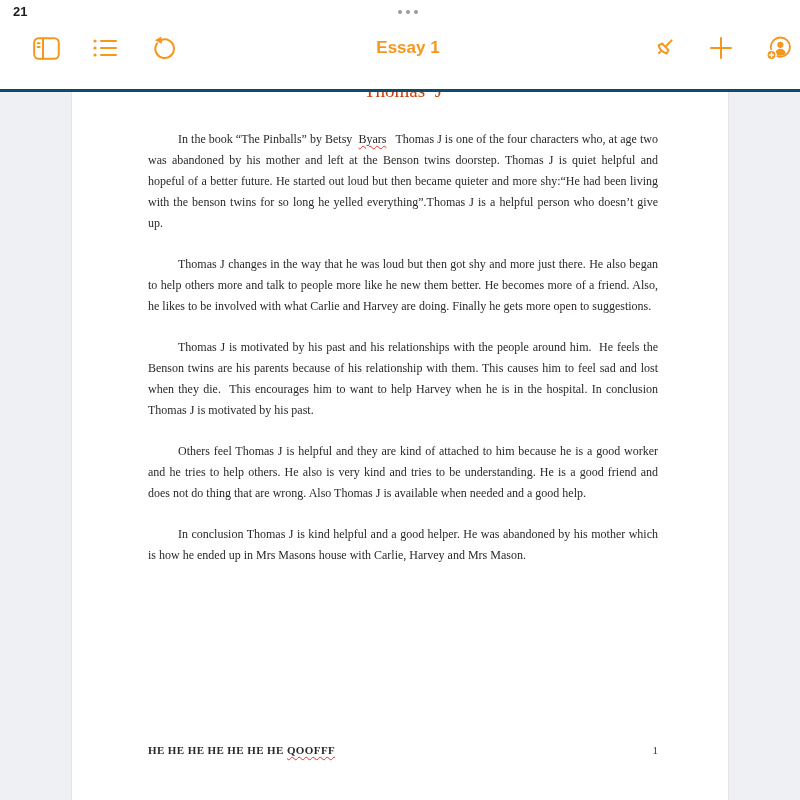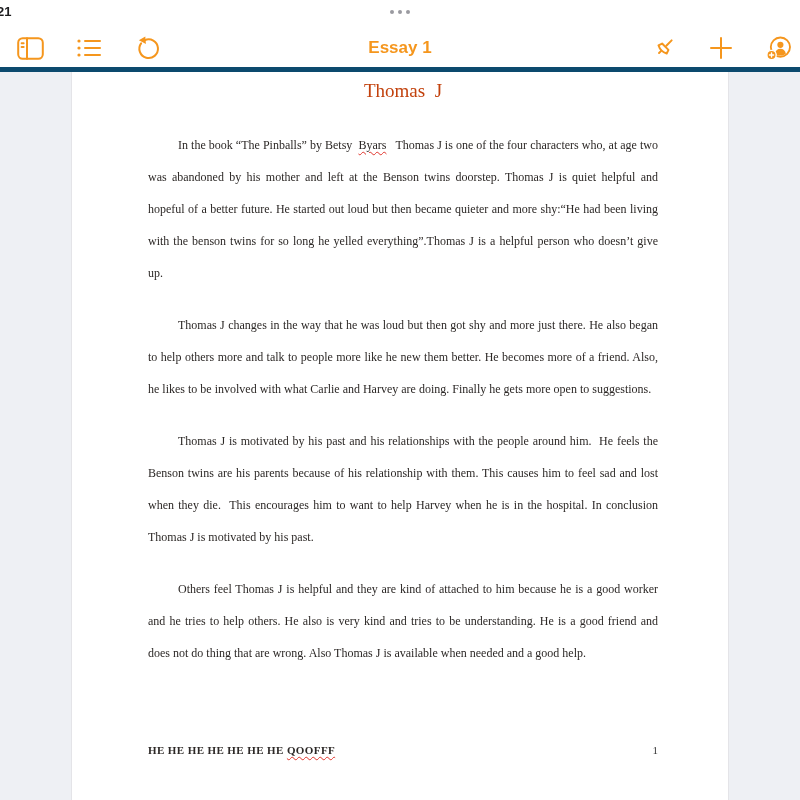--- a/index.html
+++ b/index.html
@@ -5,24 +5,25 @@
   * { margin: 0; padding: 0; box-sizing: border-box; }
   html, body { width: 800px; height: 800px; overflow: hidden; }
   body {
     font-family: "Liberation Sans", sans-serif;
     background: #eef0f4;
     position: relative;
   }
 
   
   .topbar {
-    position: absolute; top: 0; left: 0; right: 0; height: 72px;
+    position: absolute; top: 0; left: 0; right: 0; height: 92px;
     background: #ffffff;
-    border-bottom: 5px solid #0c4a6e;
+    border-bottom: 3px solid #0c4a6e;
     z-index: 5;
+    padding-left: 16px;
   }
   .statusbar {
     position: relative; height: 24px;
   }
   .status-time {
     position: absolute; left: -3px; top: 4px;
     font-size: 13px; font-weight: 700; color: #1c1c1e;
   }
   .handle {
     position: absolute; left: 50%; top: 10px; transform: translateX(-50%);
@@ -70,21 +71,21 @@
   .essay-title {
     text-align: center;
     font-size: 19px;
     font-weight: 400;
     color: #c2410c;
     white-space: pre;
     margin-bottom: 27px;
   }
   .para {
     font-size: 12px;
-    line-height: 32px;
+    line-height: 21px;
     text-align: justify;
     text-indent: 30px;
     white-space: pre-wrap;
     margin-bottom: 20px;
   }
   .squiggle {
     text-decoration: underline wavy #e0342b;
     text-decoration-thickness: 1px;
     text-underline-offset: 2px;
   }
@@ -175,20 +176,21 @@
 <div class="canvas">
   <div class="page">
     <div class="page-inner">
       <h1 class="essay-title">Thomas  J</h1>
 
       <p class="para"><span>In the book “The Pinballs” by Betsy  </span><span class="squiggle">Byars</span><span>   Thomas J is one of the four characters who, at age two was abandoned by his mother and left at the Benson twins doorstep. Thomas J is quiet helpful and hopeful of a better future. He started out loud but then became quieter and more shy:“He had been living with the benson twins for so long he yelled everything”.Thomas J is a helpful person who doesn’t give up.</span></p>
 
       <p class="para">Thomas J changes in the way that he was loud but then got shy and more just there. He also began to help others more and talk to people more like he new them better. He becomes more of a friend. Also, he likes to be involved with what Carlie and Harvey are doing. Finally he gets more open to suggestions.</p>
       <p class="para">Thomas J is motivated by his past and his relationships with the people around him.  He feels the Benson twins are his parents because of his relationship with them. This causes him to feel sad and lost when they die.  This encourages him to want to help Harvey when he is in the hospital. In conclusion  Thomas J is motivated by his past.</p>
       <p class="para">Others feel Thomas J is helpful and they are kind of attached to him because he is a good worker and he tries to help others. He also is very kind and tries to be understanding. He is a good friend and does not do thing that are wrong. Also Thomas J is available when needed and a good help.</p>
+      <p class="para">In conclusion Thomas J is kind helpful and a good helper. He was abandoned by his mother which is how he ended up in Mrs Masons house with Carlie, Harvey and Mrs Mason.</p>
 
       <div class="page-footer">
         <span class="footer-left"><span>HE HE HE HE HE HE HE </span><span class="squiggle">QOOFFF</span></span>
         <span class="page-num">1</span>
       </div>
     </div>
   </div>
 </div>
 
 </body></html>

